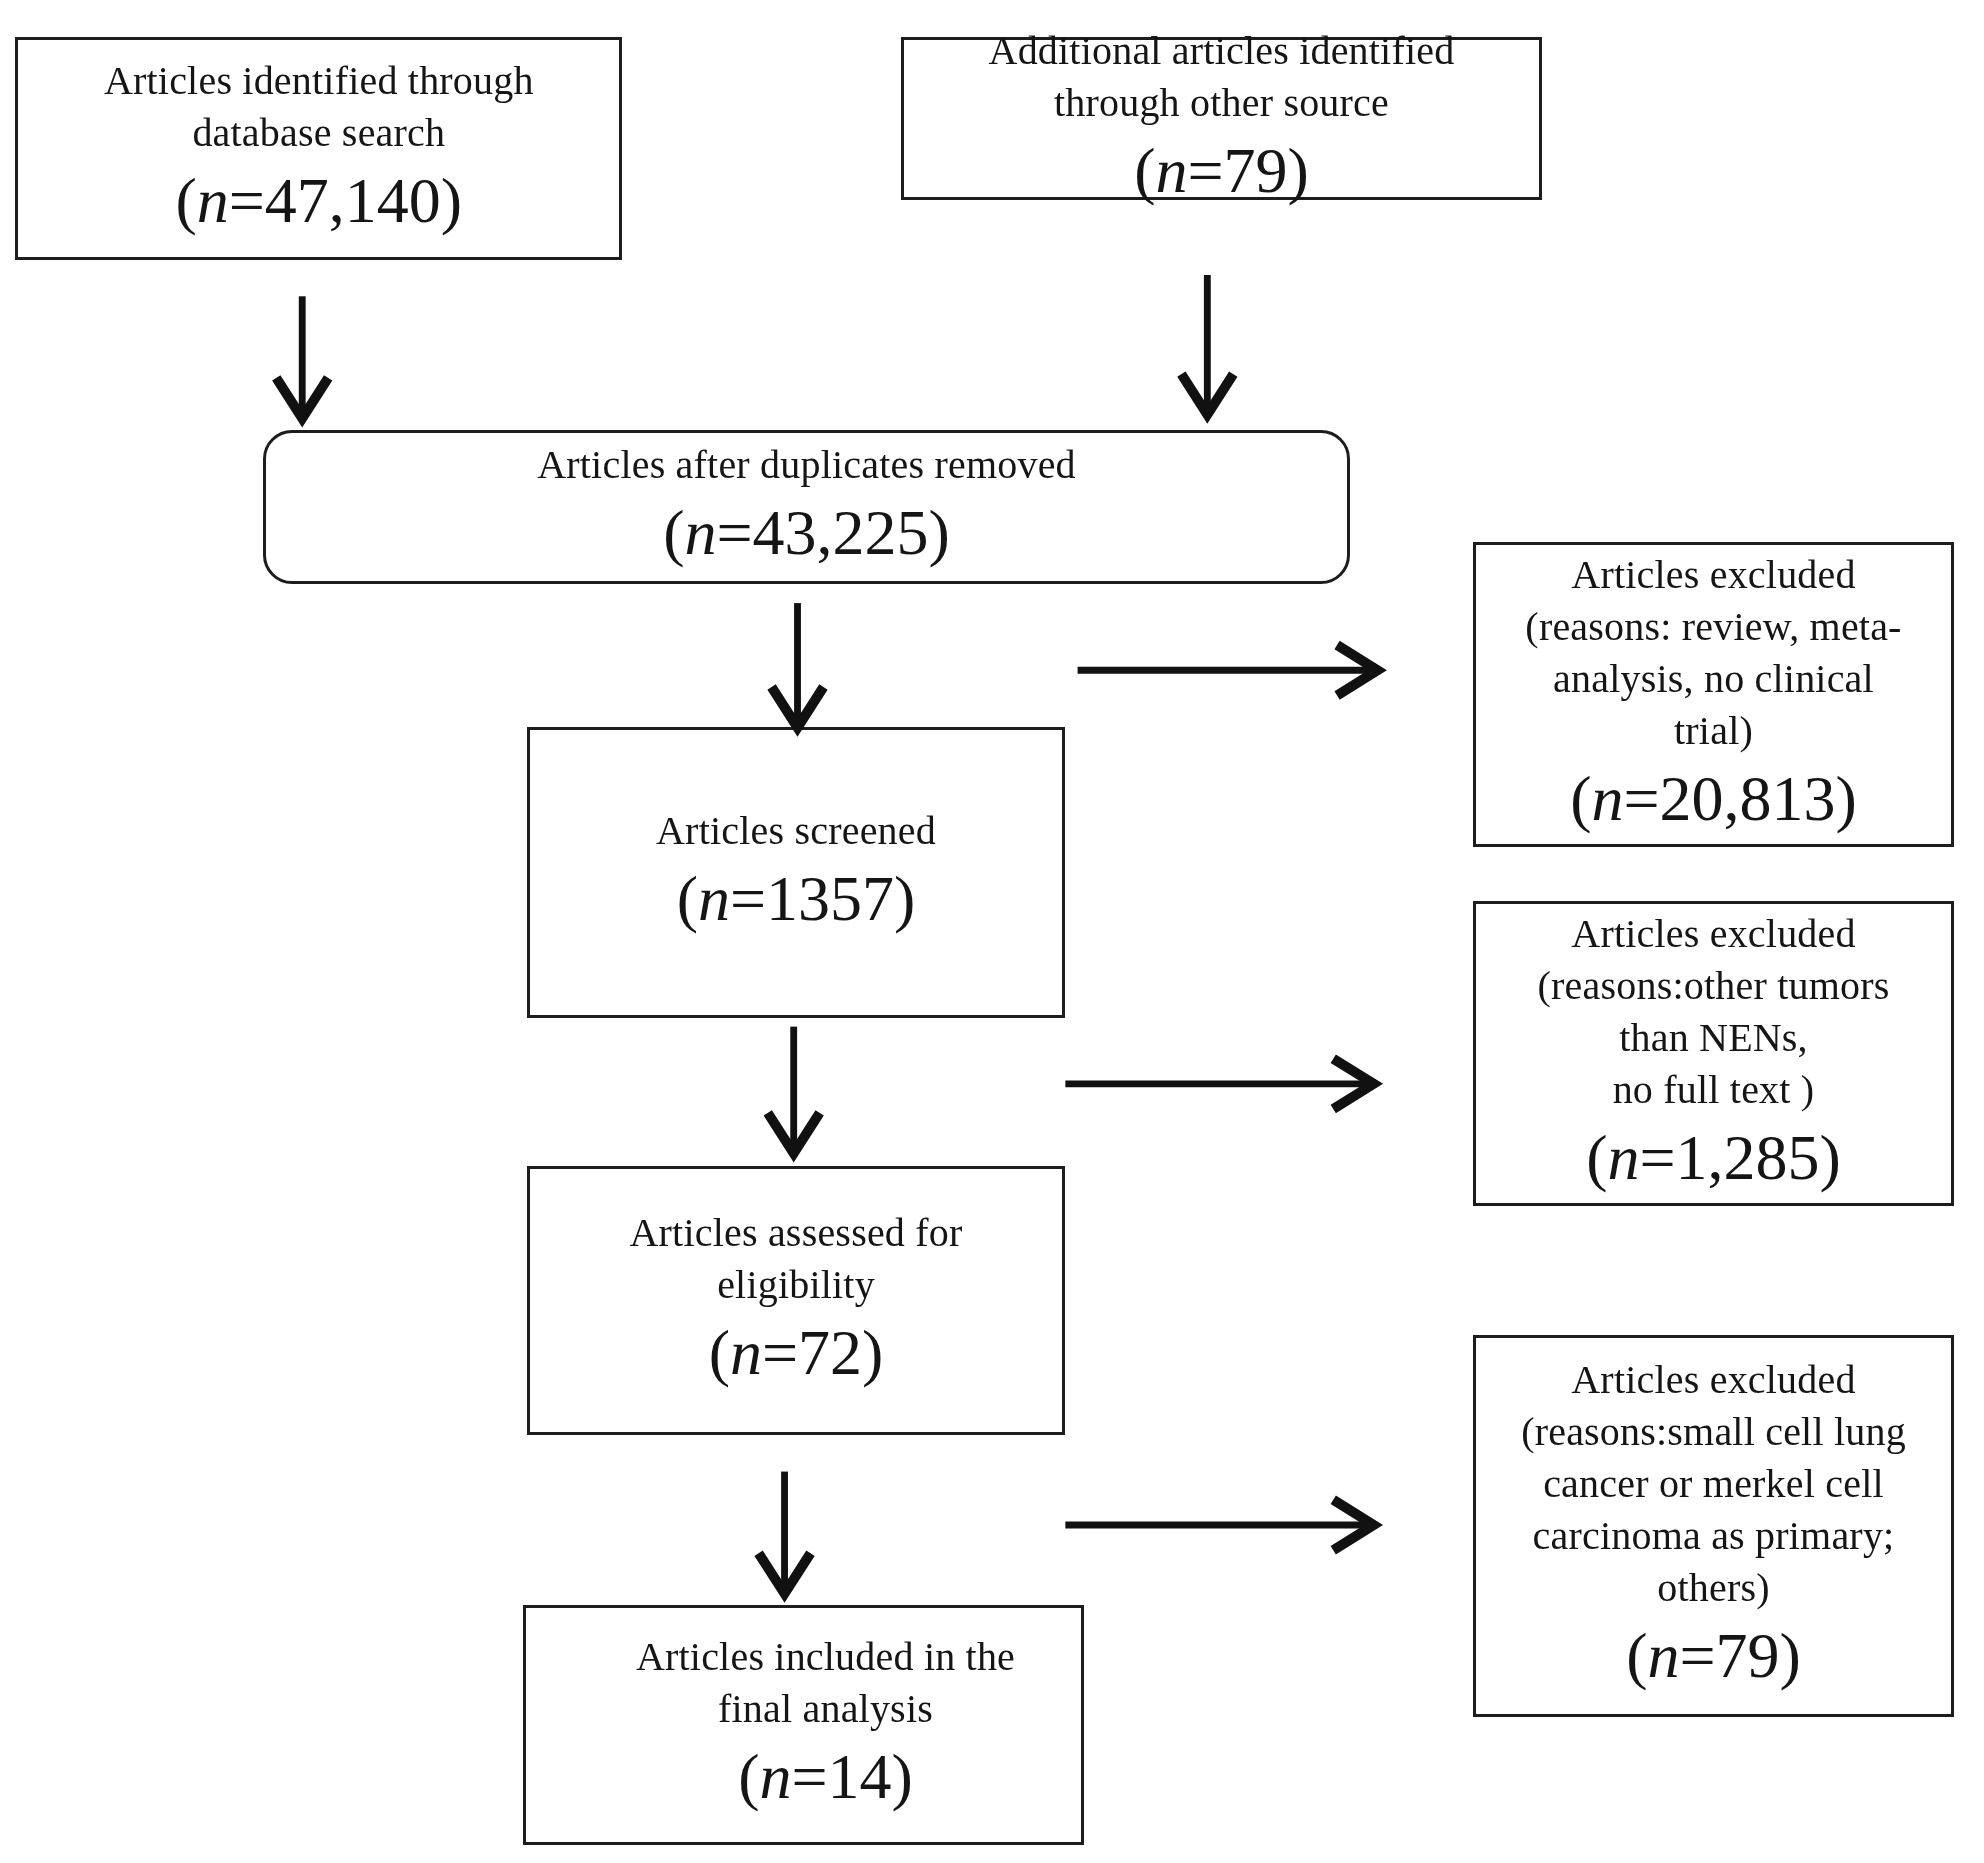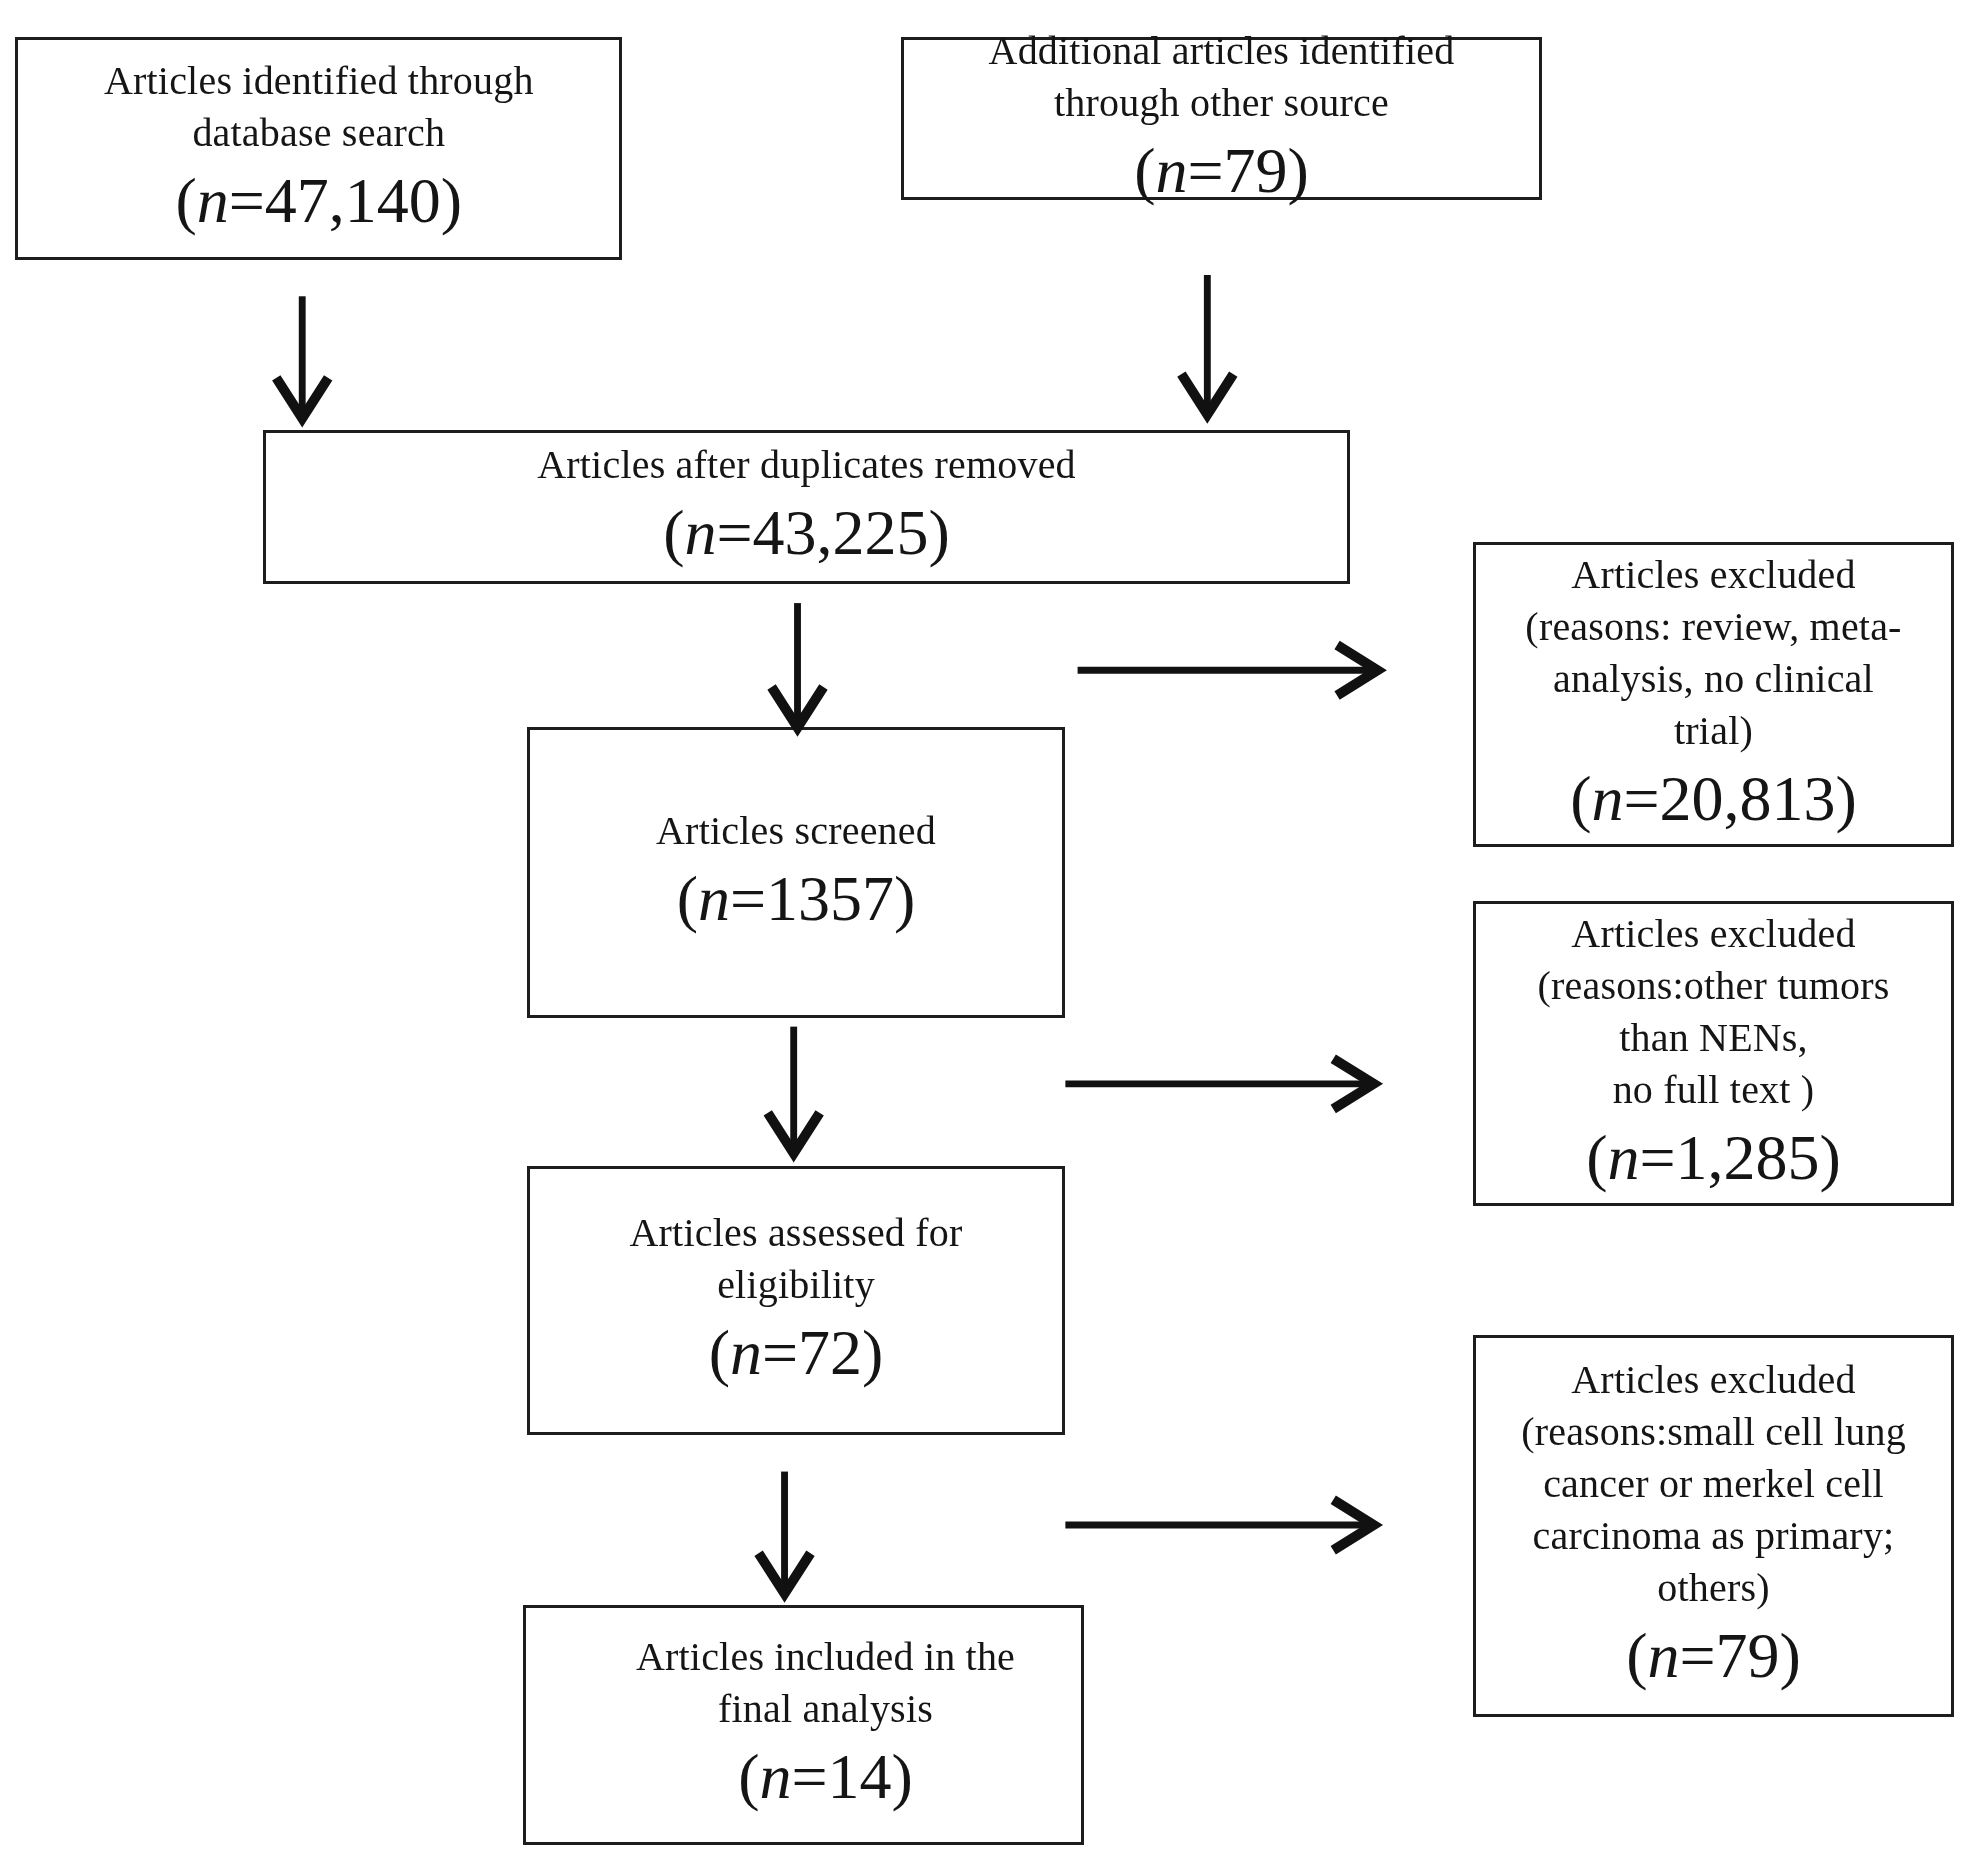--- a/index.html
+++ b/index.html
@@ -65,21 +65,21 @@
   </div>
 
   <div class="flow-box" style="left:901px; top:37px; width:641px; height:163px;">
     <div>
       <div class="box-text">Additional articles identified
 through other source</div>
       <div class="n-line"><span>(</span><span class="n-italic">n</span><span>=79)</span></div>
     </div>
   </div>
 
-  <div class="flow-box" style="left:263px; top:430px; width:1087px; height:154px;">
+  <div class="flow-box" style="left:263px; top:430px; width:1087px; height:154px;border-radius:29px;">
     <div>
       <div class="box-text">Articles after duplicates removed</div>
       <div class="n-line"><span>(</span><span class="n-italic">n</span><span>=43,225)</span></div>
     </div>
   </div>
 
   <div class="flow-box" style="left:527px; top:727px; width:538px; height:291px;">
     <div>
       <div class="box-text">Articles screened</div>
       <div class="n-line"><span>(</span><span class="n-italic">n</span><span>=1357)</span></div>

